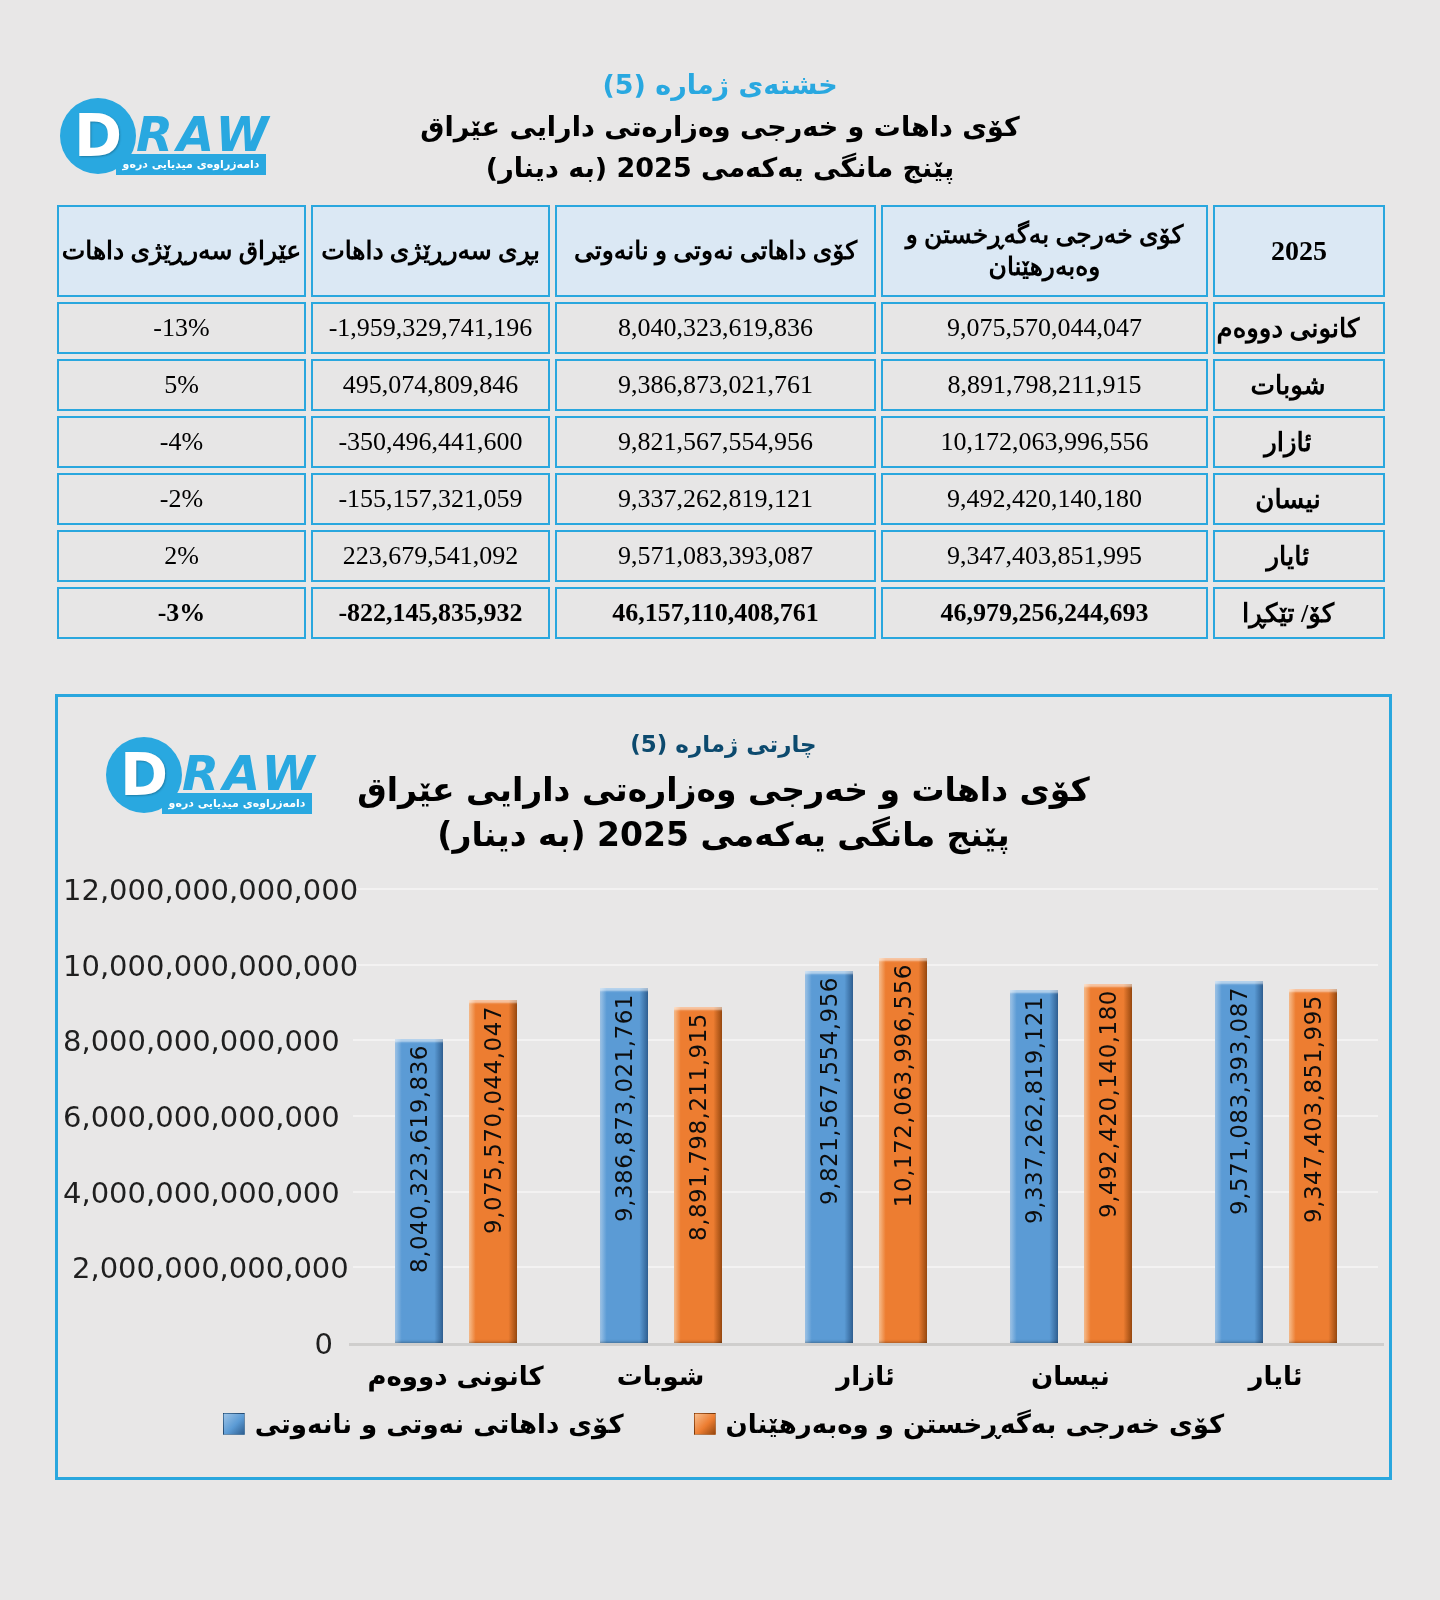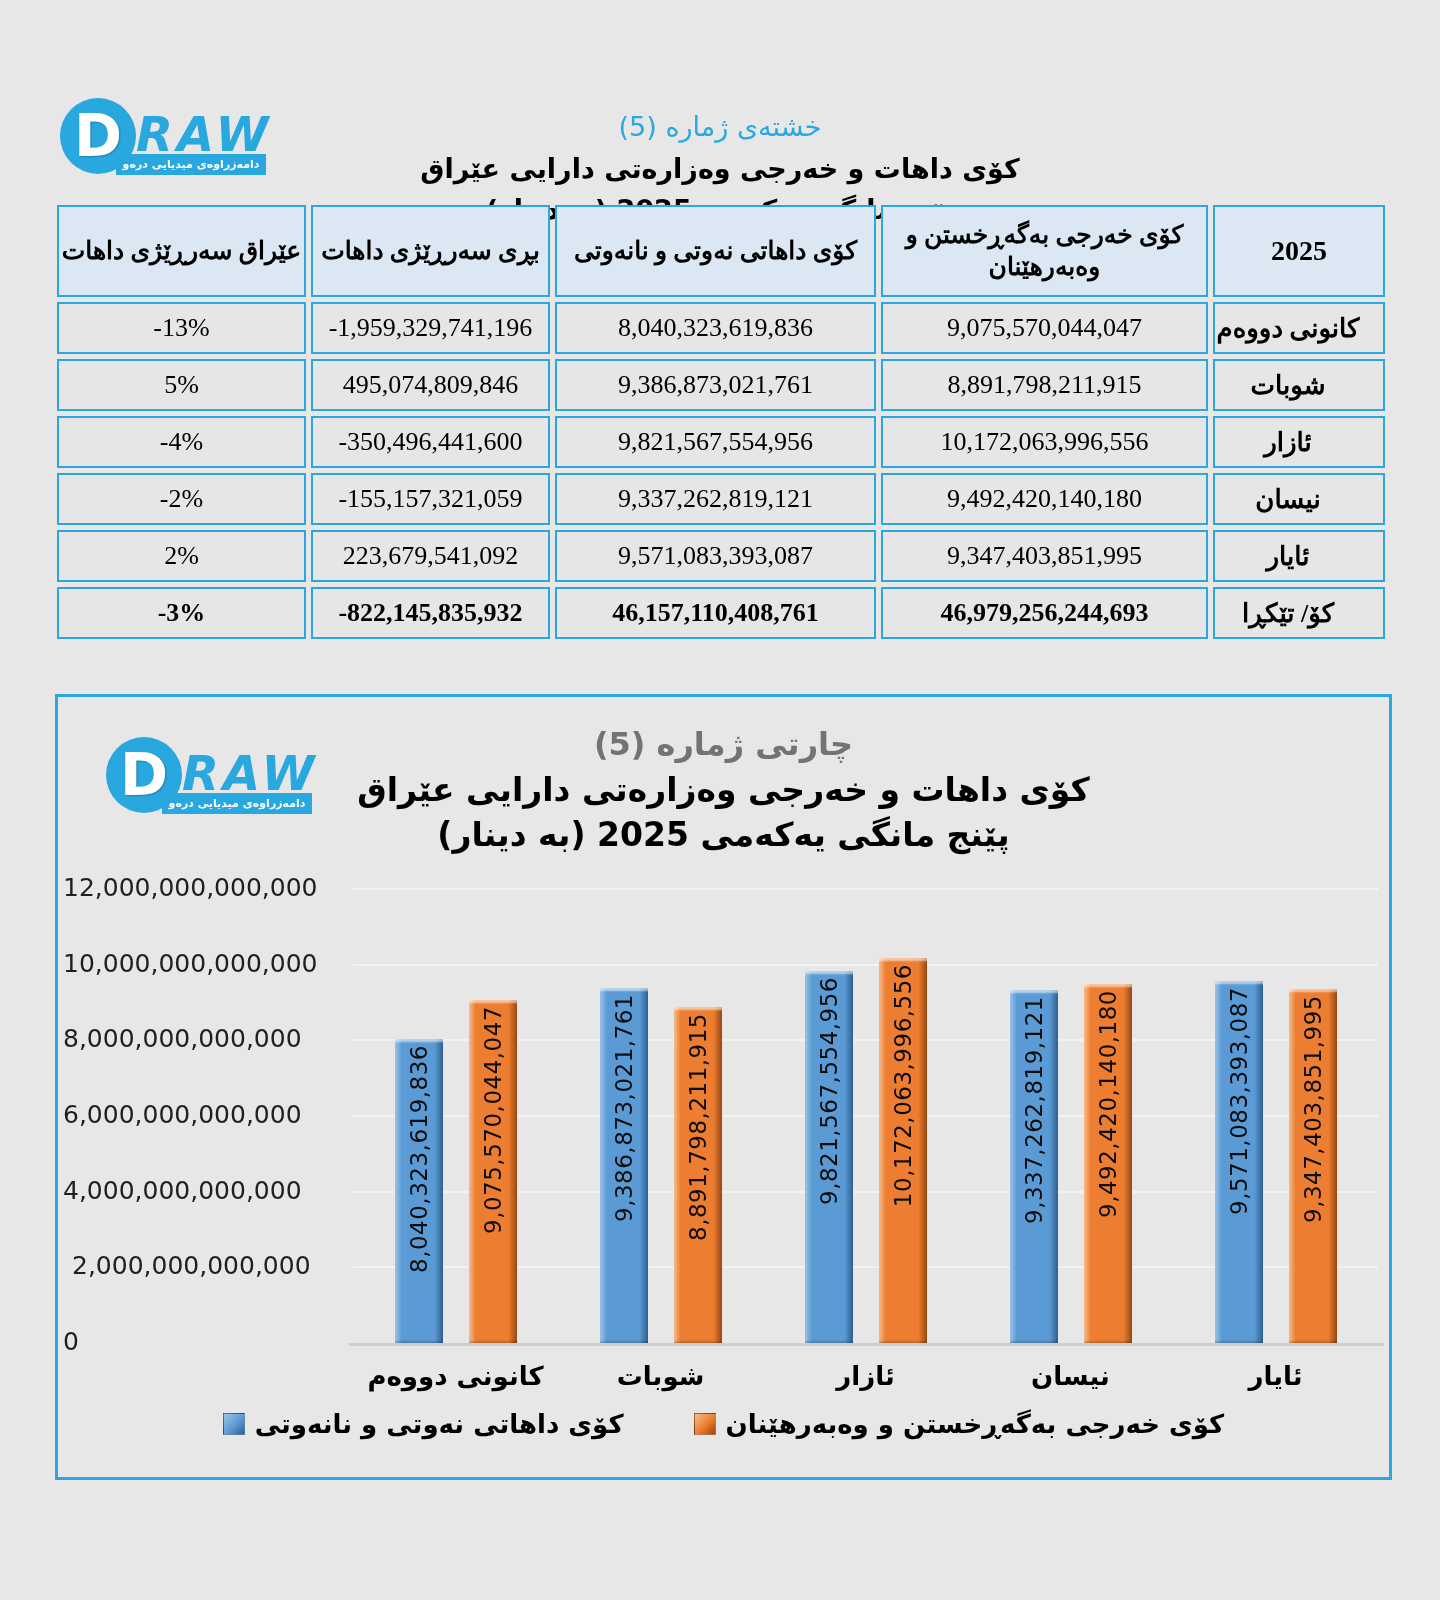--- a/index.html
+++ b/index.html
@@ -26,21 +26,21 @@
     color:#29a8e0; font-weight:bold; font-style:italic;
     font-size:48px; letter-spacing:4px; font-family:"DejaVu Sans", sans-serif;
   }
   .draw-logo .ribbon{
     position:absolute; left:56px; top:62px; width:150px; height:21px;
     background:#29a8e0; color:#fff; font-size:11px; font-weight:bold;
     display:flex; align-items:center; justify-content:center; direction:rtl;
   }
   
   .tbl-titles{ position:absolute; top:64px; left:0; width:100%; text-align:center; direction:rtl; }
-  .tbl-titles .t1{ color:#29a8e0; font-weight:normal; font-size:27px; line-height:42px;margin-top:42px; }
+  .tbl-titles .t1{ color:#29a8e0; font-weight:bold; font-size:27px; line-height:42px; }
   .tbl-titles .t2, .tbl-titles .t3{ color:#000; font-weight:bold; font-size:27px; line-height:41px; }
   
   table.fin{
     position:absolute; left:52px; top:200px; width:1338px;
     border-collapse:separate; border-spacing:5px;
     direction:rtl; table-layout:fixed;
   }
   table.fin td, table.fin th{
     border:2px solid #2aa7de; background:#e7e6e6;
     font-family:"Liberation Serif", serif; color:#000;
@@ -53,28 +53,28 @@
   td.month{ text-align:right; padding-right:22px; font-weight:bold; font-size:25px; }
   td.num{ direction:ltr; }
   .red{ color:#ff0000; }
   tr.total td{ font-weight:bold; }
   
   .chart-box{
     position:absolute; left:55px; top:694px; width:1337px; height:786px;
     border:3px solid #2aa7de; background:#e8e7e7;
   }
   .chart-titles{ position:absolute; top:24px; left:0; width:100%; text-align:center; direction:rtl; }
-  .chart-titles .t1{ color:#737373; font-weight:bold; font-size:32px; line-height:46px; }
+  .chart-titles .t1{ color:#0c4a6e; font-weight:bold; font-size:23px; line-height:46px; }
   .chart-titles .t2, .chart-titles .t3{ color:#000; font-weight:bold; font-size:33px; line-height:45px; }
   .plot{ position:absolute; left:0; top:0; width:100%; height:100%; }
   .gridline{ position:absolute; height:2px; background:#f3f2f2; }
   .baseline{ position:absolute; height:3px; background:#cfcecd; }
   .ytick{
-    position:absolute; width:270px; direction:ltr;
-    font-size:25px; color:#1f1f1f; font-family:"DejaVu Sans", sans-serif;
+    position:absolute; width:270px; text-align:right; direction:ltr;
+    font-size:29px; color:#1f1f1f; font-family:"DejaVu Sans", sans-serif;
   }
   .bar{ position:absolute; }
   .bar.blue{
     background:linear-gradient(90deg,#9dc3e6 0%, #5b9bd5 14%, #5b9bd5 82%, #2f5f91 100%);
     box-shadow:inset 0 5px 2px -2px rgba(255,255,255,.55), inset 0 -3px 3px -2px rgba(0,0,0,.3);
   }
   .bar.orange{
     background:linear-gradient(90deg,#f6bd8d 0%, #ed7d31 14%, #ed7d31 82%, #97480f 100%);
     box-shadow:inset 0 5px 2px -2px rgba(255,255,255,.55), inset 0 -3px 3px -2px rgba(0,0,0,.3);
   }

